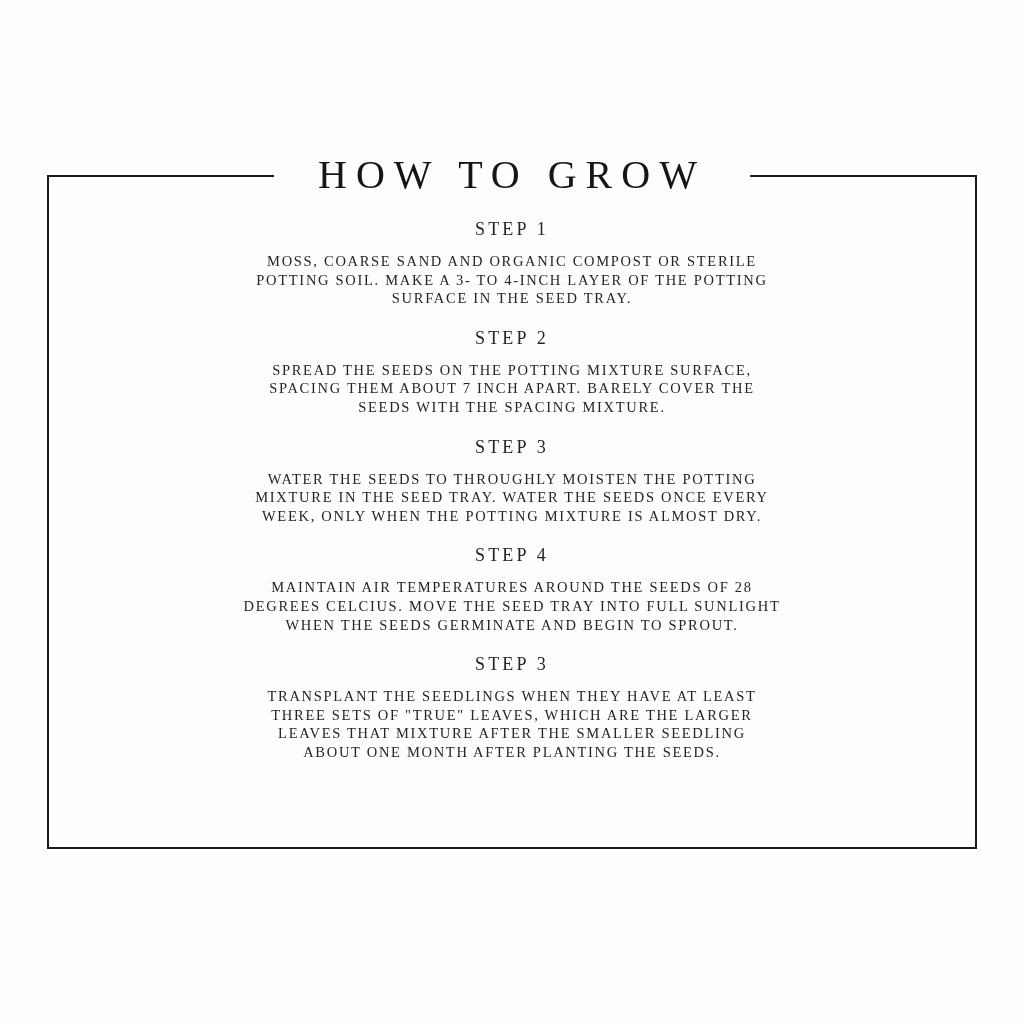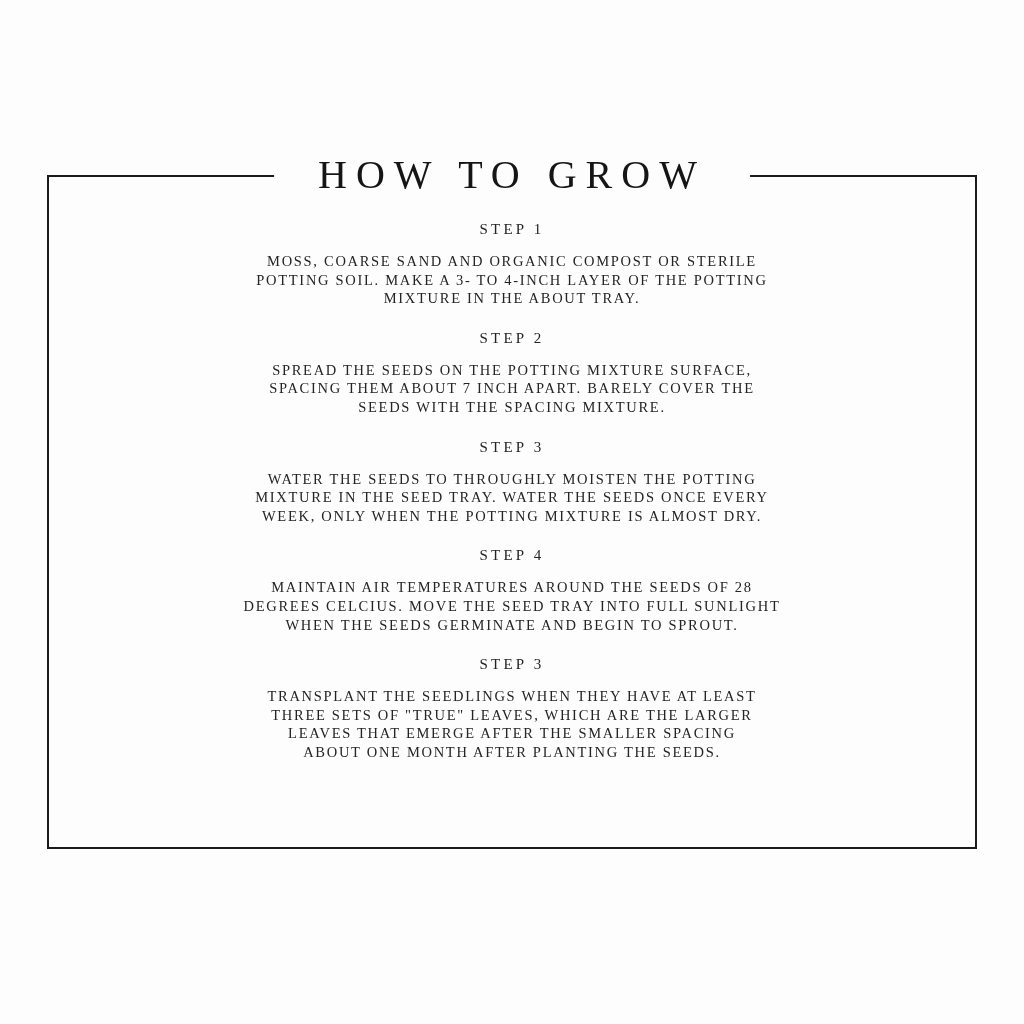--- a/index.html
+++ b/index.html
@@ -45,21 +45,21 @@
     position: absolute;
     left: 0;
     right: 0;
     top: 219px;
     text-align: center;
   }
   .step {
     margin: 0 auto 20px auto;
   }
   .step-label {
-    font-size: 15px;
+    font-size: 18px;
     line-height: 20px;
     letter-spacing: 3.2px;
     font-weight: 500;
     color: var(--text, #242424);
     margin-bottom: 13px;
   }
   .step-line {
     font-size: 14.5px;
     line-height: 18.6px;
     letter-spacing: 1.7px;
@@ -73,21 +73,21 @@
 
 <div class="poster">
   <div class="frame"></div>
   <h1 class="title">HOW TO GROW</h1>
   <div class="steps">
       <div class="step">
         <div class="step-label">STEP 1</div>
         <div>
           <div class="step-line">MOSS, COARSE SAND AND ORGANIC COMPOST OR STERILE</div>
           <div class="step-line">POTTING SOIL. MAKE A 3- TO 4-INCH LAYER OF THE POTTING</div>
-          <div class="step-line">MIXTURE IN THE ABOUT TRAY.</div>
+          <div class="step-line">SURFACE IN THE SEED TRAY.</div>
         </div>
       </div>
       <div class="step">
         <div class="step-label">STEP 2</div>
         <div>
           <div class="step-line">SPREAD THE SEEDS ON THE POTTING MIXTURE SURFACE,</div>
           <div class="step-line">SPACING THEM ABOUT 7 INCH APART. BARELY COVER THE</div>
           <div class="step-line">SEEDS WITH THE SPACING MIXTURE.</div>
         </div>
       </div>
@@ -105,18 +105,18 @@
           <div class="step-line">MAINTAIN AIR TEMPERATURES AROUND THE SEEDS OF 28</div>
           <div class="step-line">DEGREES CELCIUS. MOVE THE SEED TRAY INTO FULL SUNLIGHT</div>
           <div class="step-line">WHEN THE SEEDS GERMINATE AND BEGIN TO SPROUT.</div>
         </div>
       </div>
       <div class="step">
         <div class="step-label">STEP 3</div>
         <div>
           <div class="step-line">TRANSPLANT THE SEEDLINGS WHEN THEY HAVE AT LEAST</div>
           <div class="step-line">THREE SETS OF "TRUE" LEAVES, WHICH ARE THE LARGER</div>
-          <div class="step-line">LEAVES THAT EMERGE AFTER THE SMALLER SPACING</div>
+          <div class="step-line">LEAVES THAT MIXTURE AFTER THE SMALLER SEEDLING</div>
           <div class="step-line">ABOUT ONE MONTH AFTER PLANTING THE SEEDS.</div>
         </div>
       </div>
     </div>
 </div>
 
 </body></html>

